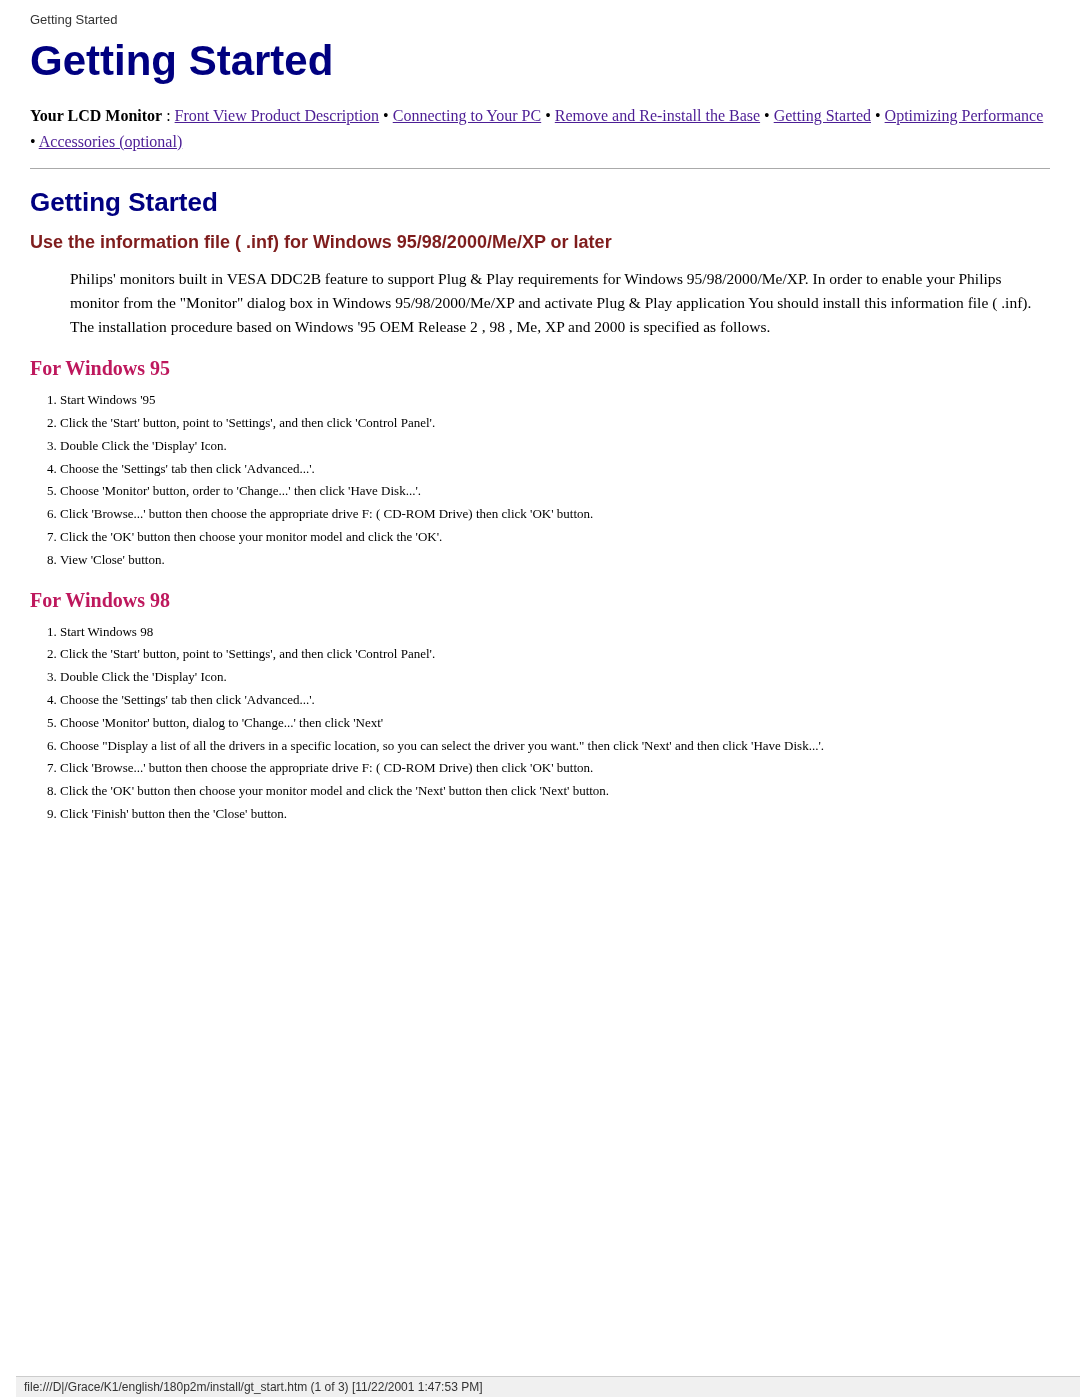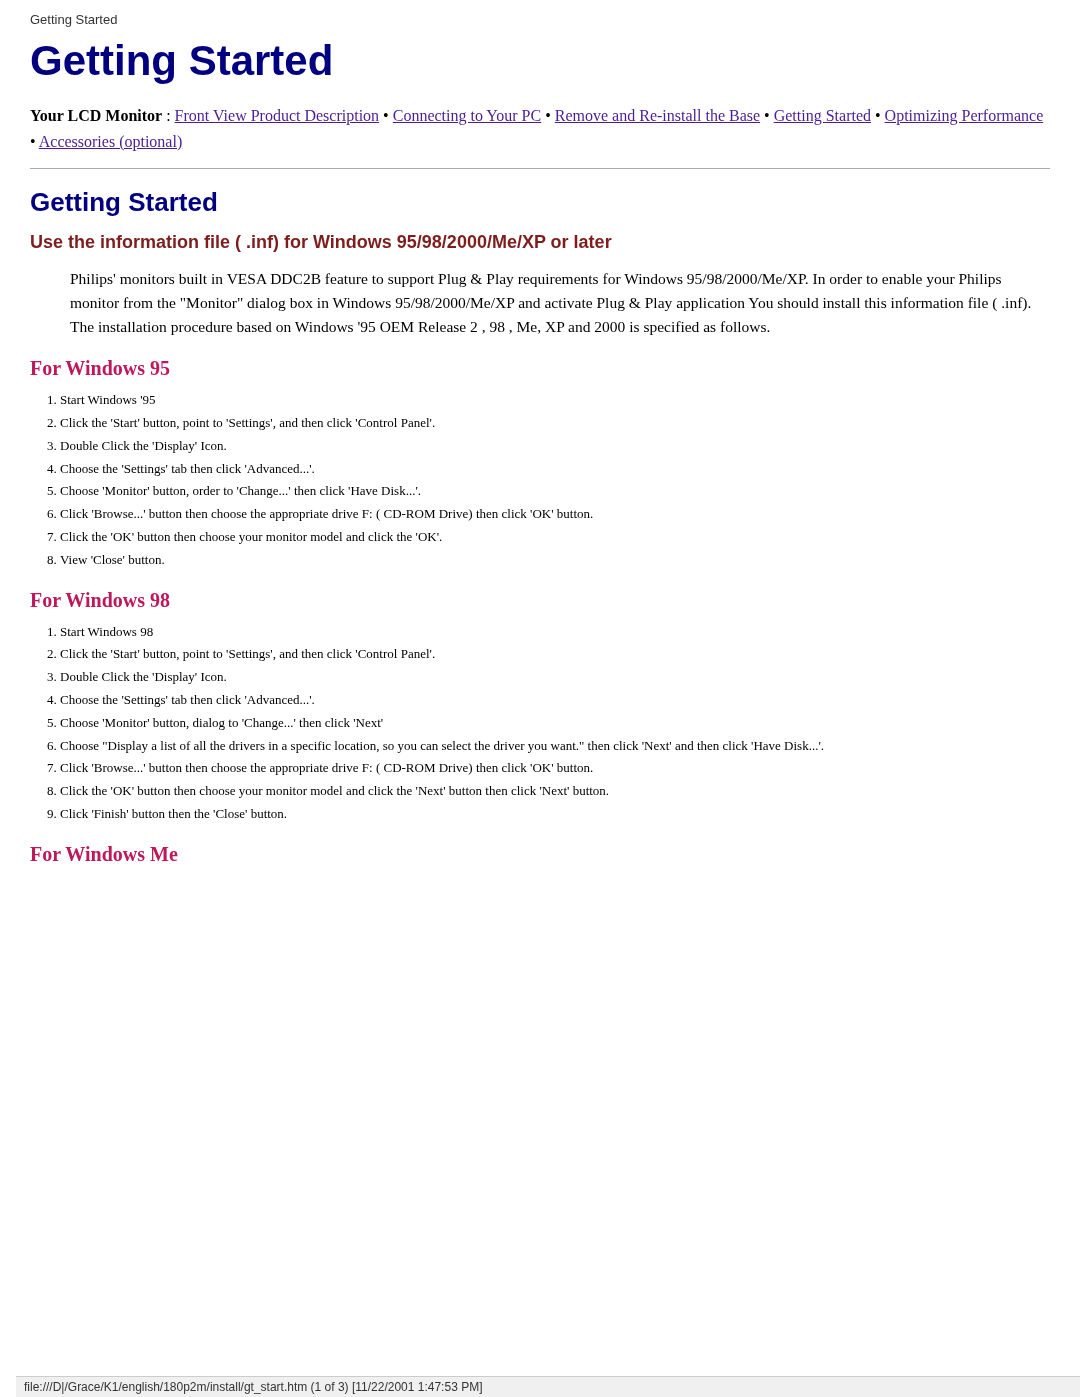--- a/index.html
+++ b/index.html
@@ -169,17 +169,16 @@
     <li>Click the 'Start' button, point to 'Settings', and then click 'Control Panel'.</li>
     <li>Double Click the 'Display' Icon.</li>
     <li>Choose the 'Settings' tab then click 'Advanced...'.</li>
     <li>Choose 'Monitor' button, dialog to 'Change...' then click 'Next'</li>
     <li>Choose "Display a list of all the drivers in a specific location, so you can select the driver you want." then click 'Next' and then click 'Have Disk...'.</li>
     <li>Click 'Browse...' button then choose the appropriate drive F: ( CD-ROM Drive) then click 'OK' button.</li>
     <li>Click the 'OK' button then choose your monitor model and click the 'Next' button then click 'Next' button.</li>
     <li>Click 'Finish' button then the 'Close' button.</li>
   </ol>
 
-  <h4 class="windows-title">For Windows Me</h4>
 
 </div>
 
 <div class="status-bar">file:///D|/Grace/K1/english/180p2m/install/gt_start.htm (1 of 3) [11/22/2001 1:47:53 PM]</div>
 
 </body></html>

